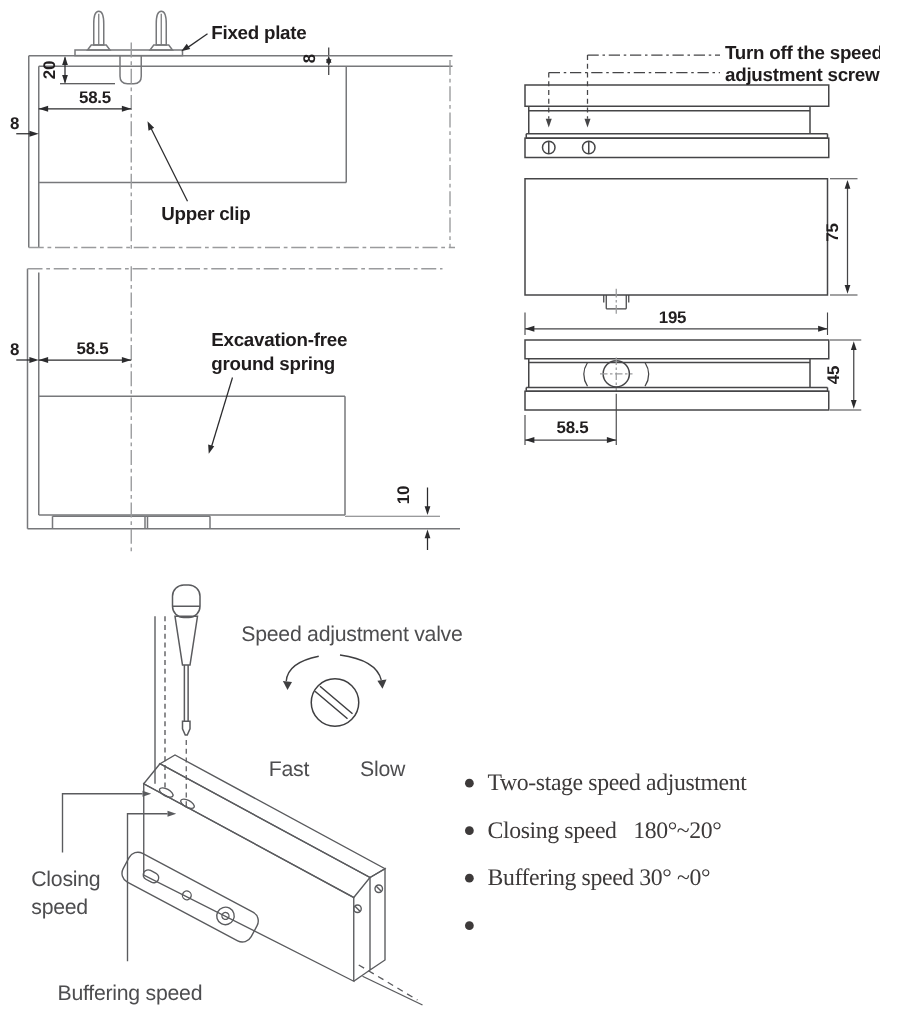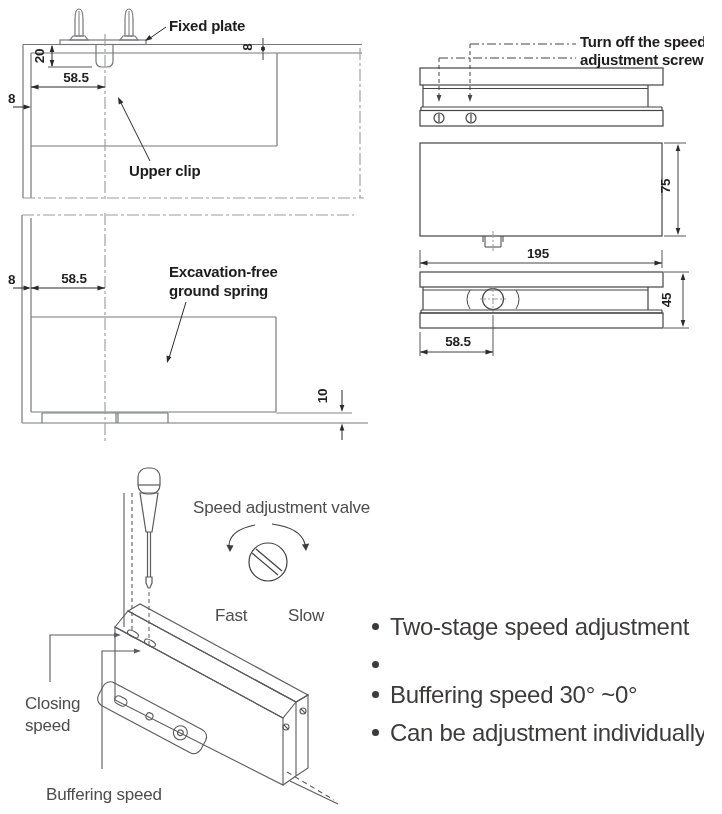--- a/index.html
+++ b/index.html
@@ -7,22 +7,22 @@
           font-family:"Liberation Sans",sans-serif;}
   svg{position:absolute;overflow:visible;}
   svg text{font-family:"Liberation Sans",sans-serif;}
   .lbl15{font-weight:bold;font-size:15px;fill:#1f1c1d;letter-spacing:-0.2px;}
   .dim{font-weight:bold;font-size:13.5px;fill:#221f20;letter-spacing:-0.2px;}
   .cap{font-weight:normal;font-size:17px;fill:#4d4d4f;letter-spacing:-0.2px;}
   .features{position:absolute;left:372px;top:615px;width:348px;}
   .feature-item{display:flex;align-items:flex-start;margin-bottom:15px;}
   .feature-dot{width:7px;height:7px;border-radius:50%;background:#3d3a3a;flex:0 0 7px;
                margin:8px 11px 0 0;}
-  .feature-text{font-size:24px;line-height:23px;color:#3d3a3a;white-space:pre;
-                letter-spacing:-0.3px;}
+  .feature-text{font-size:19px;line-height:23px;color:#3d3a3a;white-space:pre;
+                letter-spacing:-0.3px;font-family:Liberation Serif, serif;}
 </style>
 </head>
 <body>
 
 <div class="canvas">
 
   <svg width="400" height="450" viewBox="0 0 400 450" style="left:0;top:0;">
 
     <g stroke="#77787b" fill="none" stroke-width="1.2">
 
@@ -274,24 +274,24 @@
     </g>
   </svg>
 
   <div class="features">
     <div class="feature-item">
       <span class="feature-dot"></span>
       <span class="feature-text">Two-stage speed adjustment</span>
     </div>
     <div class="feature-item">
       <span class="feature-dot"></span>
+      <span class="feature-text">Closing speed   180°~20°</span>
     </div>
     <div class="feature-item">
       <span class="feature-dot"></span>
       <span class="feature-text">Buffering speed 30° ~0°</span>
     </div>
     <div class="feature-item">
       <span class="feature-dot"></span>
-      <span class="feature-text">Can be adjustment individually</span>
     </div>
   </div>
 
 </div>
 
 </body></html>

